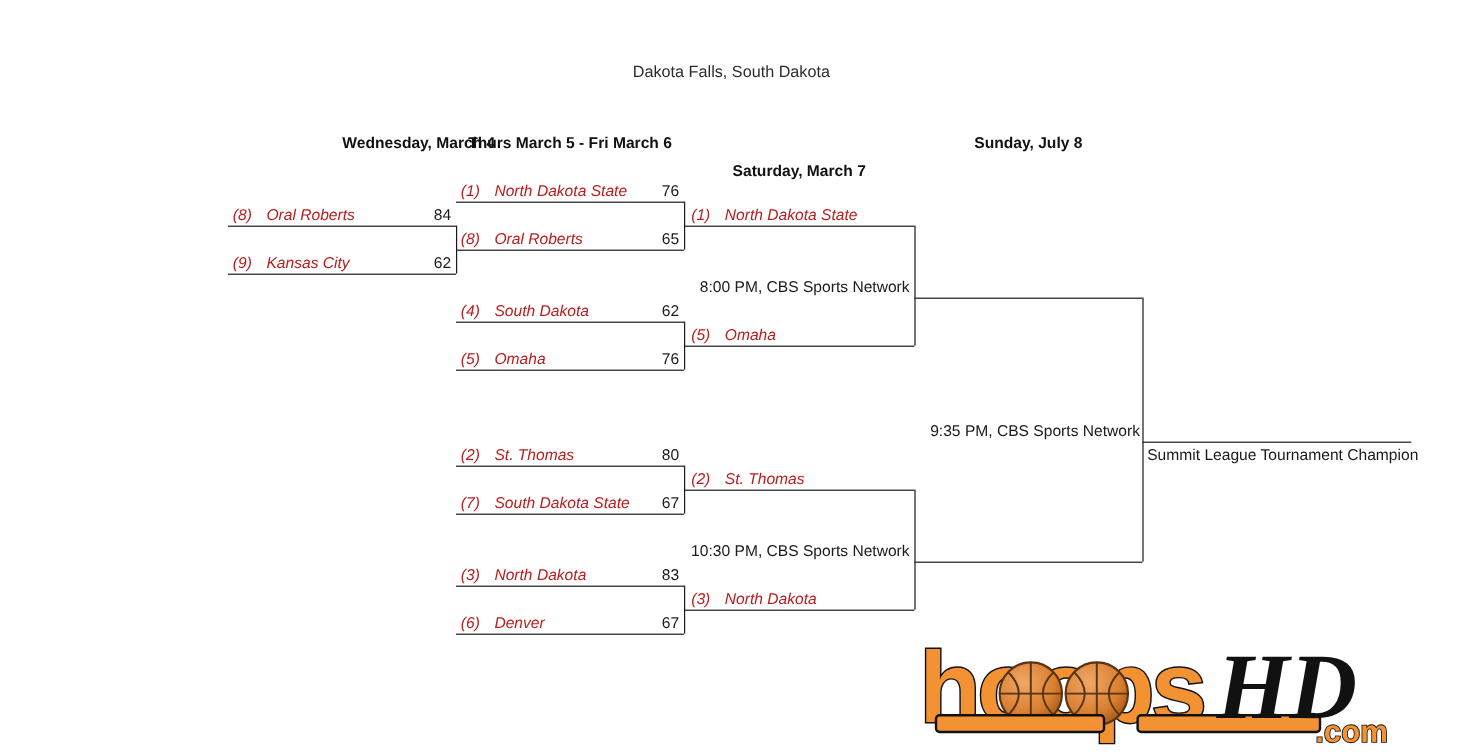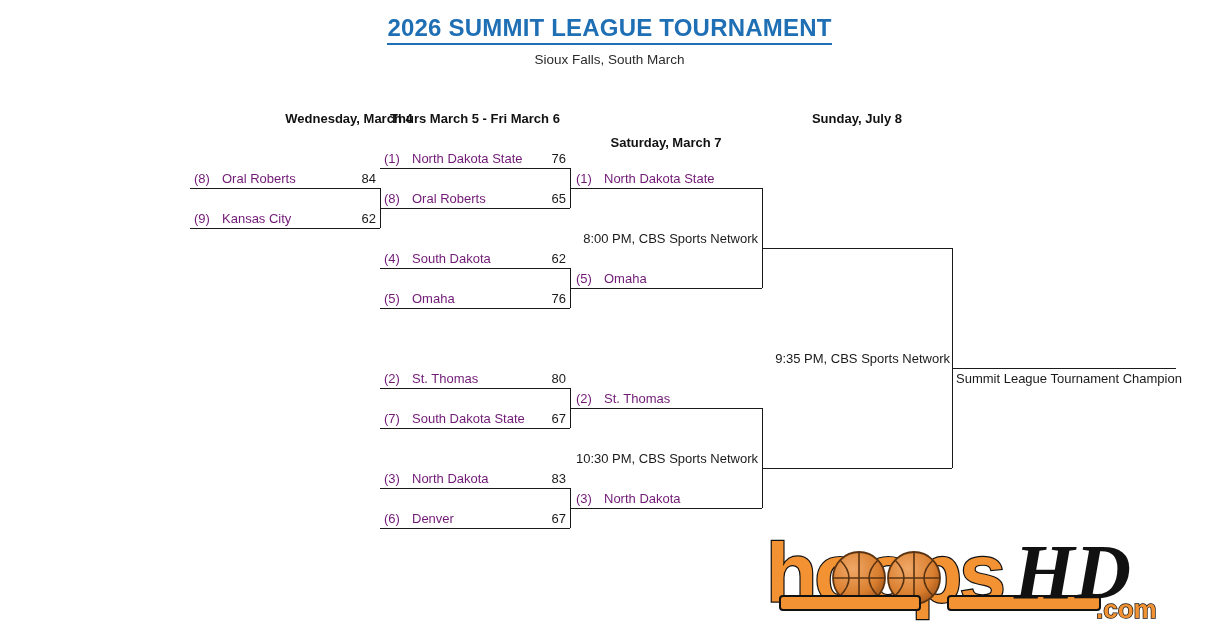--- a/index.html
+++ b/index.html
@@ -77,22 +77,23 @@
     width: 0;
     border-left: 1.4px solid #1a1a1a;
   }
 
   
   .slot {
     position: absolute;
     height: 18px;
     line-height: 18px;
     font-size: 13px;
-    color: #701a75;
-    white-space: nowrap;
+    color: #b91c1c;
+    white-space: nowrap;
+    font-style: italic;
   }
   .slot .seed {
     display: inline-block;
     min-width: 24px;
   }
   .slot .team {
     display: inline-block;
     padding-left: 4px;
   }
   .score {
@@ -130,24 +131,21 @@
     width: 420px;
     height: 96px;
   }
 </style>
 </head>
 <body>
 
 <div id="page">
 
 
-  <div id="title">
-    <span>2026 SUMMIT LEAGUE TOURNAMENT</span>
-  </div>
-  <div id="subtitle">Sioux Falls, South March</div>
+  <div id="subtitle">Dakota Falls, South Dakota</div>
 
   <div class="round-head" style="left:190px; width:318px;">Wednesday, March 4</div>
   <div class="round-head" style="left:380px; width:190px;">Thurs March 5 - Fri March 6</div>
   <div class="round-head" style="left:570px; width:192px;margin-top:24px;">Saturday, March 7</div>
   <div class="round-head" style="left:762px; width:190px;">Sunday, July 8</div>
 
   <div class="hline" style="left:190px; top:188px; width:190px;"></div>
   <div class="hline" style="left:190px; top:228px; width:190px;"></div>
   <div class="vline" style="left:380px; top:188px; height:40px;"></div>
 

